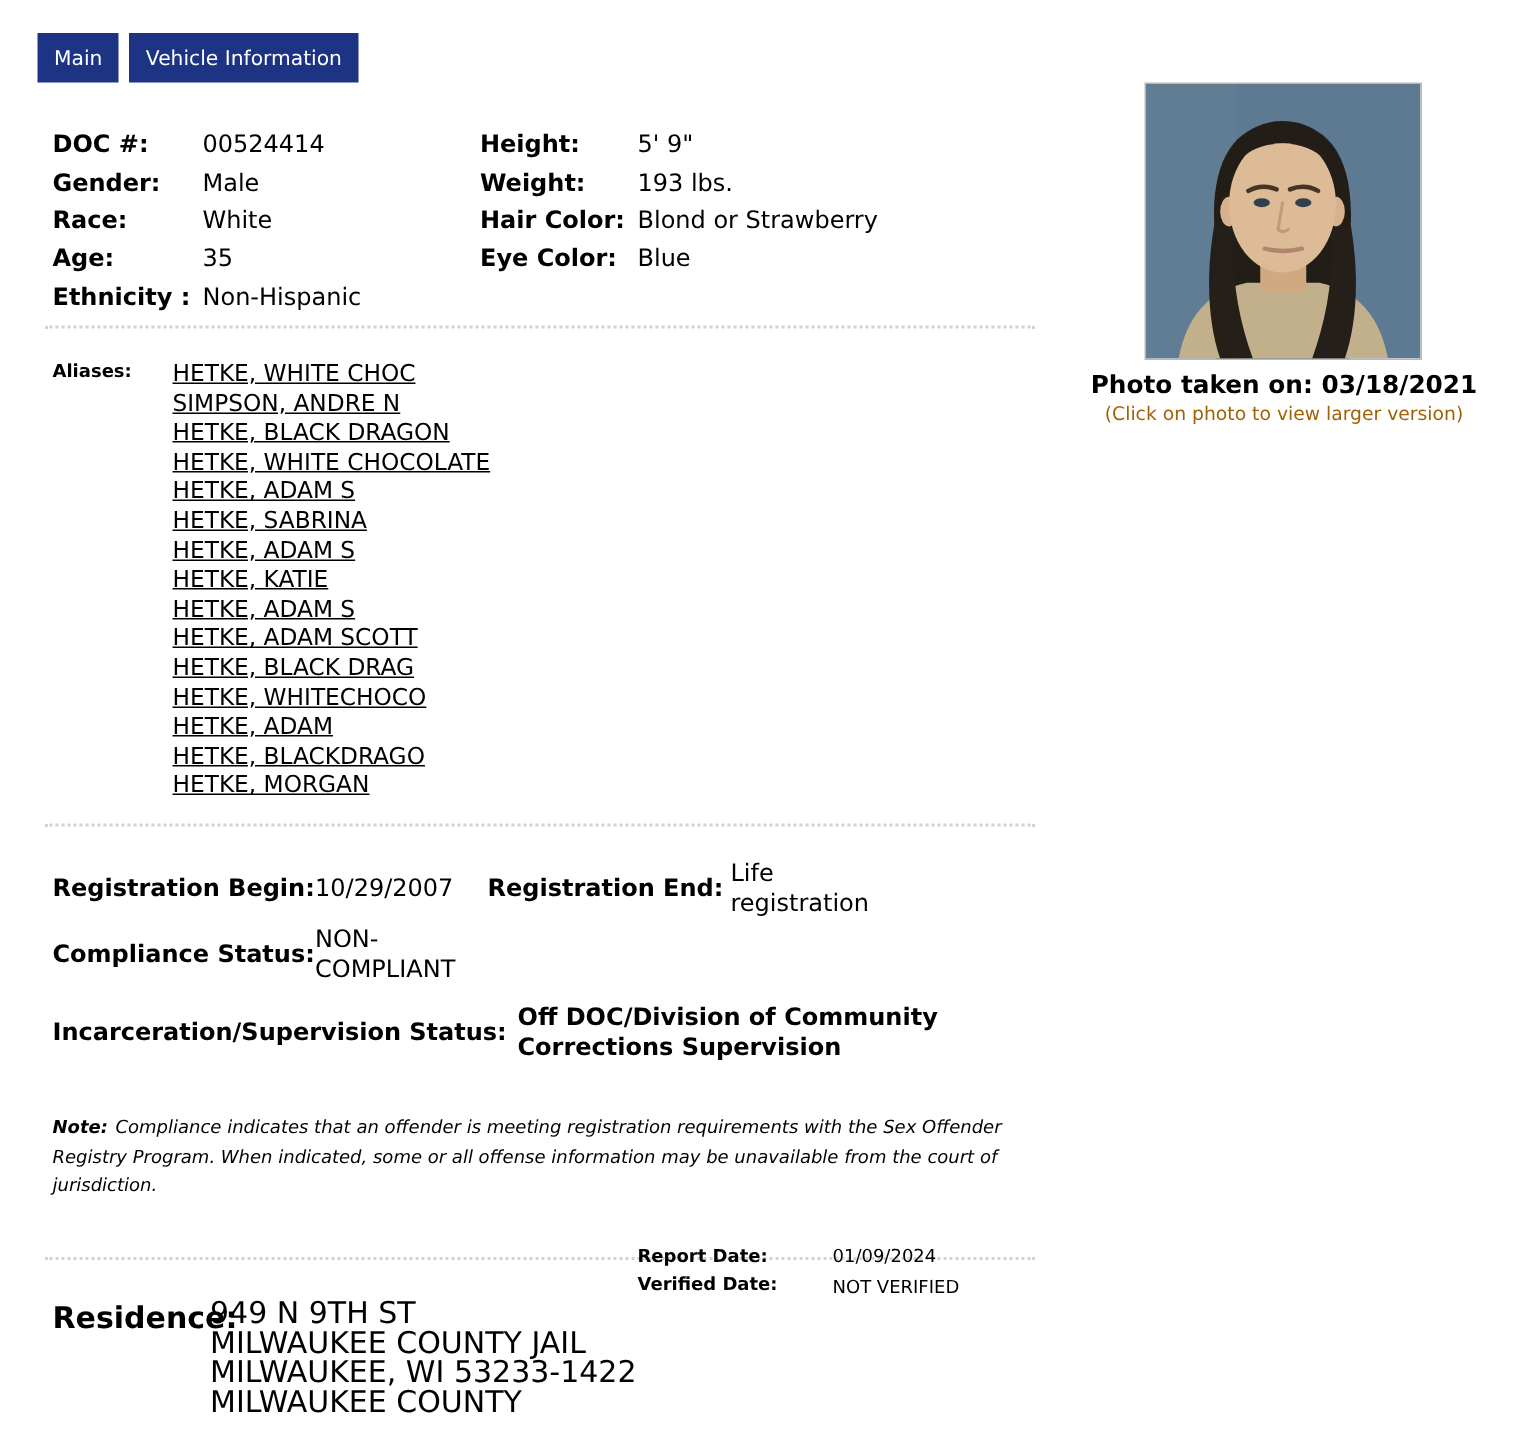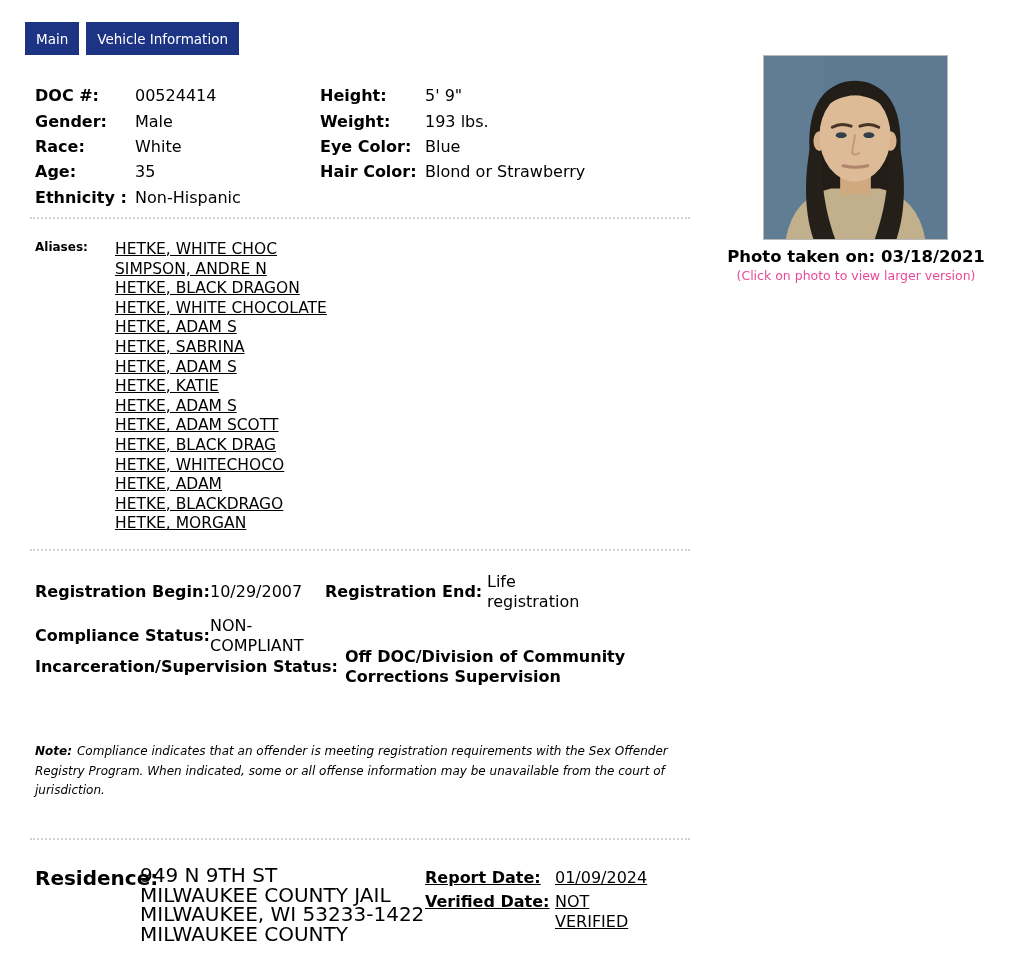--- a/index.html
+++ b/index.html
@@ -31,51 +31,51 @@
 
   
   .aliases { position: absolute; top: 240px; left: 35px; display: flex; font-size: 15.5px; }
   .aliases-label { width: 80px; font-weight: bold; font-size: 12px; }
   .alias-line { line-height: 19.6px; white-space: nowrap; text-decoration: underline; }
 
   
   .reg-row { position: absolute; left: 35px; display: flex; align-items: center; font-size: 16px; }
   .reg-row-1 { top: 572px; }
   .reg-row-2 { top: 616px; }
-  .reg-row-3 { top: 647px; }
+  .reg-row-3 { top: 668px; }
   .reg-label { font-weight: bold; }
   .w175 { width: 175px; }
   .w115 { width: 115px; }
   .w162 { width: 162px; }
   .w310 { width: 310px; }
   .val-wrap { line-height: 19.5px; }
   .val-life { max-width: 95px; }
   .val-compliance { max-width: 100px; }
   .val-incarceration { max-width: 300px; font-weight: bold; }
 
   
   .note { position: absolute; top: 742px; left: 35px; width: 655px; font-size: 12px; line-height: 19.6px; font-style: italic; }
   .note-label { font-weight: bold; margin-right: 5px; }
 
   
   .residence { position: absolute; top: 866px; left: 35px; display: flex; font-size: 20px; }
   .residence-label { width: 105px; font-weight: bold; }
   .residence-lines div { line-height: 19.7px; white-space: nowrap; }
 
-  .report-block { position: absolute; top: 868px; left: 425px; font-size: 16px; text-decoration: underline; }
+  .report-block { position: absolute; top: 830px; left: 425px; font-size: 12px; }
   .report-row { display: flex; align-items: flex-start; margin-bottom: 5px; }
   .report-label { width: 130px; font-weight: bold; }
   .val-verified { max-width: 90px; line-height: 19.5px; }
 
   
   .photo-block { position: absolute; top: 55px; left: 763px; }
   .photo { width: 185px; height: 185px; border: 1px solid #b8b8b8; cursor: pointer; display: block; }
   .photo-caption { position: absolute; top: 246px; left: 715px; width: 282px; text-align: center; }
   .photo-caption-main { font-weight: bold; font-size: 16.5px; line-height: 21px; }
-  .photo-caption-sub { font-size: 12.5px; line-height: 18px; color: #ec4899; }
+  .photo-caption-sub { font-size: 12.5px; line-height: 18px; color: #a16207; }
 </style>
 </head>
 <body>
 
 <div class="page">
 
   <div class="nav-buttons">
     <button class="nav-btn">Main</button>
     <button class="nav-btn">Vehicle Information</button>
   </div>
@@ -106,26 +106,26 @@
   <div class="details-right">
     <div class="drow">
       <span class="dlabel">Height:</span>
       <span class="dvalue">5' 9"</span>
     </div>
     <div class="drow">
       <span class="dlabel">Weight:</span>
       <span class="dvalue">193 lbs.</span>
     </div>
     <div class="drow">
+      <span class="dlabel">Hair Color:</span>
+      <span class="dvalue">Blond or Strawberry</span>
+    </div>
+    <div class="drow">
       <span class="dlabel">Eye Color:</span>
       <span class="dvalue">Blue</span>
-    </div>
-    <div class="drow">
-      <span class="dlabel">Hair Color:</span>
-      <span class="dvalue">Blond or Strawberry</span>
     </div>
   </div>
 
   <div class="divider divider-1"></div>
 
   <div class="aliases">
     <span class="aliases-label">Aliases:</span>
     <div class="aliases-list">
       <div class="alias-line">HETKE, WHITE CHOC</div>
       <div class="alias-line">SIMPSON, ANDRE N</div>

